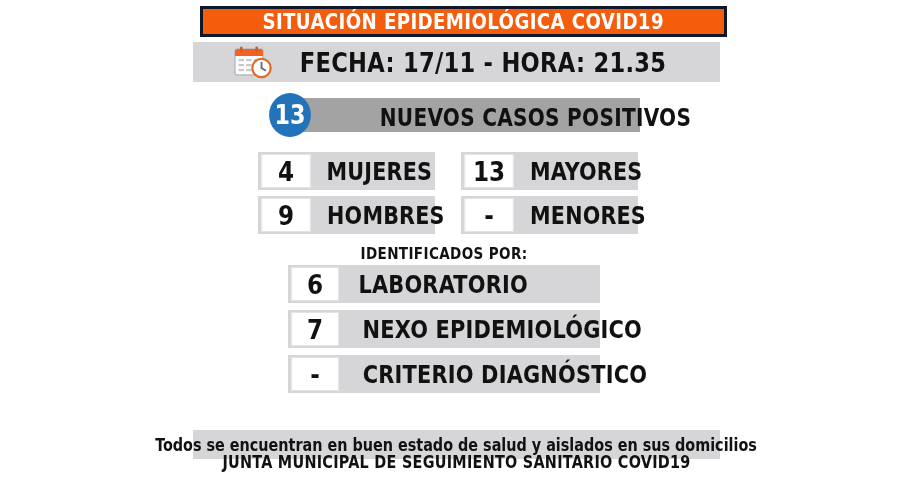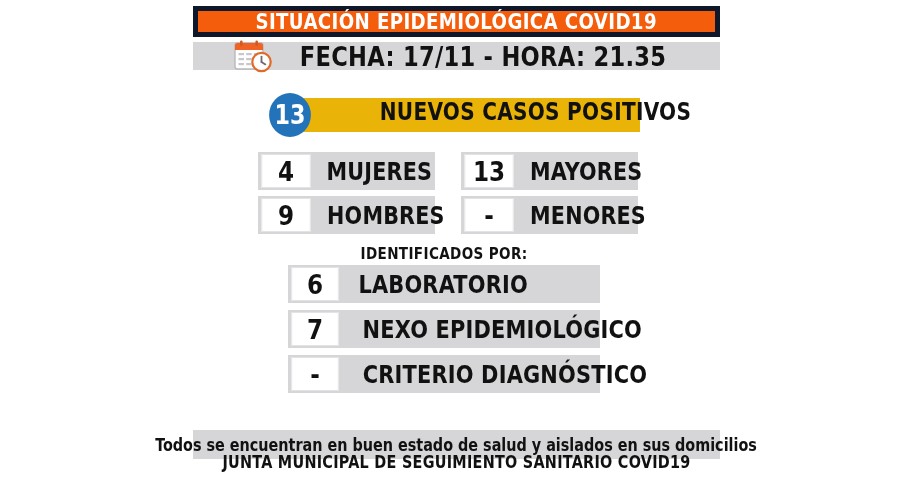--- a/index.html
+++ b/index.html
@@ -16,26 +16,26 @@
   .poster {
     position: relative;
     width: 900px;
     height: 482px;
     background: #ffffff;
   }
 
   
   .header-banner {
     position: absolute;
-    left: 193px;
+    left: 200px;
     top: 6px;
     width: 527px;
     height: 31px;
     background: #f45d0c;
-    border: 5px solid #0f172a;
+    border: 3px solid #0f172a;
     box-sizing: border-box;
     display: flex;
     align-items: center;
     justify-content: center;
   }
   .header-title {
     color: #ffffff;
     font-family: "Liberation Sans Narrow", "DejaVu Sans Condensed", "Liberation Sans", sans-serif;
     font-weight: bold;
     font-size: 22px;
@@ -43,21 +43,21 @@
     transform: scaleX(0.92);
     white-space: nowrap;
   }
 
   
   .date-bar {
     position: absolute;
     left: 193px;
     top: 42px;
     width: 527px;
-    height: 28px;
+    height: 40px;
     background: #d6d6d9;
     display: flex;
     align-items: center;
     justify-content: center;
     gap: 12px;
   }
   .cal-icon {
     width: 42px;
     height: 34px;
     flex: 0 0 auto;
@@ -80,23 +80,23 @@
     top: 93px;
     width: 372px;
     height: 44px;
   }
   .cases-bar {
     position: absolute;
     left: 32px;
     top: 5px;
     width: 340px;
     height: 34px;
-    background: #eab308;
-    display: flex;
-    align-items: flex-start;
+    background: #a3a3a3;
+    display: flex;
+    align-items: flex-end;
   }
   .cases-label {
     margin-left: 68px;
     color: #111111;
     font-family: "Liberation Sans Narrow", "DejaVu Sans Condensed", "Liberation Sans", sans-serif;
     font-weight: bold;
     font-size: 24px;
     letter-spacing: 0.3px;
     transform: scaleX(0.93);
     white-space: nowrap;

